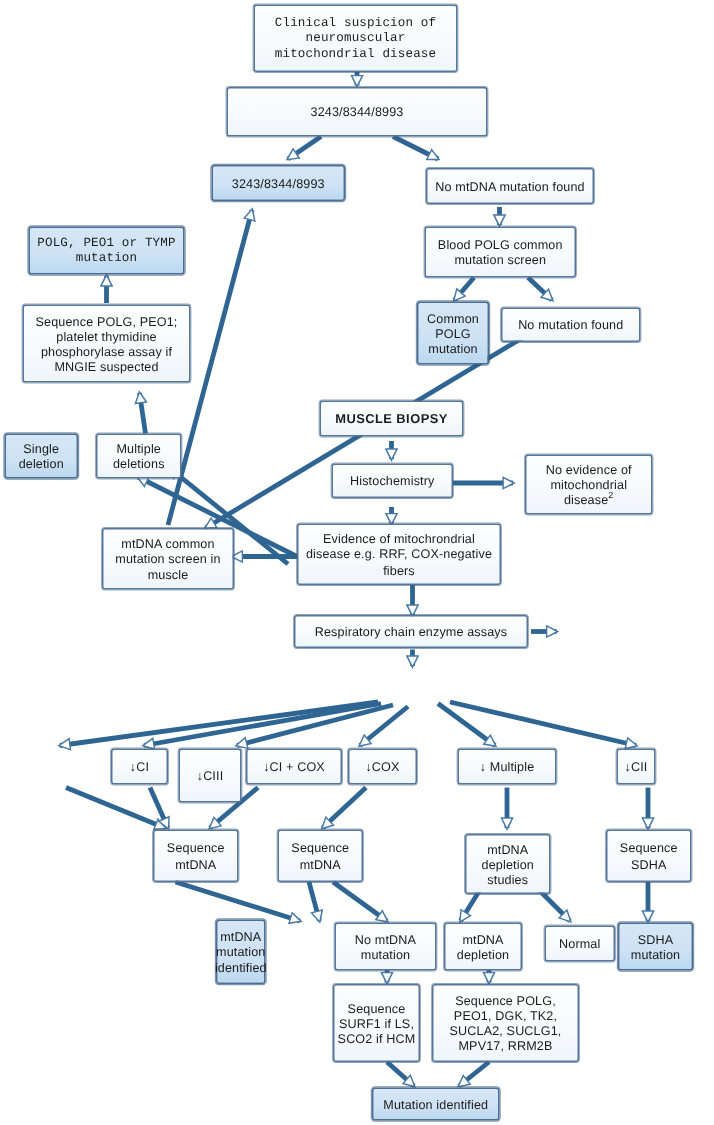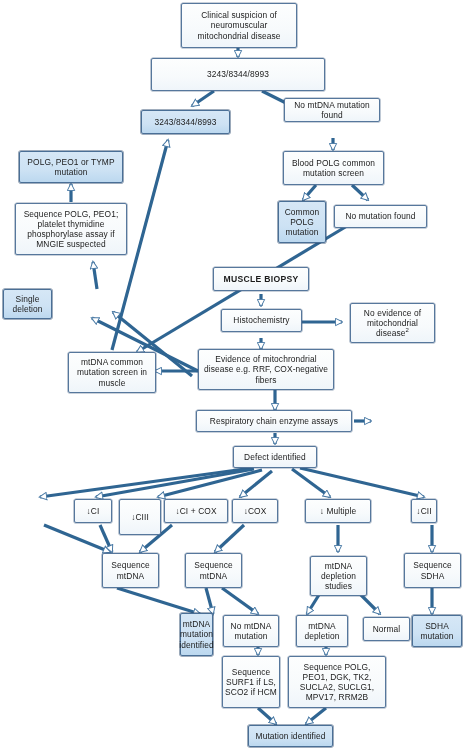--- a/index.html
+++ b/index.html
@@ -122,37 +122,37 @@
       <path d="M258,642 L258,655"></path>
 
       <path d="M326,642 L326,655"></path>
 
       <path d="M258,708 L276,724"></path>
 
       <path d="M326,708 L306,724"></path>
     </g>
   </svg>
 
-  <div class="node plain" style="left:181px;top:3px;width:116px;height:45px;">
+  <div class="node plain" style="left:169px;top:3px;width:136px;height:45px;font-family:Liberation Mono, monospace;">
     <span>Clinical suspicion of neuromuscular mitochondrial disease</span>
   </div>
 
   <div class="node plain" style="left:151px;top:58px;width:174px;height:33px;flex-direction:column;">
     <span>3243/8344/8993</span>
   </div>
 
   <div class="node hl" style="left:141px;top:110px;width:89px;height:24px;">
     <span>3243/8344/8993</span>
   </div>
 
-  <div class="node plain" style="left:284px;top:98px;width:96px;height:24px;">
+  <div class="node plain" style="left:284px;top:112px;width:112px;height:24px;">
     <span>No mtDNA mutation found</span>
   </div>
 
-  <div class="node hl" style="left:19px;top:151px;width:104px;height:32px;">
+  <div class="node hl" style="left:19px;top:151px;width:104px;height:32px;font-family:Liberation Mono, monospace;">
     <span>POLG, PEO1 or TYMP mutation</span>
   </div>
 
   <div class="node plain" style="left:15px;top:203px;width:112px;height:52px;">
     <span>Sequence POLG, PEO1; platelet thymidine phosphorylase assay if MNGIE suspected</span>
   </div>
 
   <div class="node hl" style="left:278px;top:201px;width:48px;height:42px;">
     <span>Common POLG mutation</span>
   </div>
@@ -162,20 +162,23 @@
   </div>
 
   <div class="node plain" style="left:334px;top:205px;width:93px;height:23px;">
     <span>No mutation found</span>
   </div>
 
   <div class="node hl" style="left:3px;top:289px;width:49px;height:30px;">
     <span>Single deletion</span>
   </div>
 
+  <div class="node plain" style="left:64px;top:289px;width:57px;height:30px;">
+    <span>Multiple deletions</span>
+  </div>
 
   <div class="node plain" style="left:68px;top:352px;width:88px;height:41px;">
     <span>mtDNA common mutation screen in muscle</span>
   </div>
 
   <div class="node plain caps" style="left:213px;top:267px;width:96px;height:24px;">
     <span>MUSCLE BIOPSY</span>
   </div>
 
   <div class="node plain" style="left:221px;top:309px;width:81px;height:23px;">
@@ -188,23 +191,20 @@
 
   <div class="node plain" style="left:198px;top:349px;width:136px;height:41px;">
     <span>Evidence of mitochrondrial disease e.g. RRF, COX-negative fibers</span>
   </div>
 
   <div class="node plain" style="left:196px;top:410px;width:156px;height:22px;">
     <span>Respiratory chain enzyme assays</span>
   </div>
 
 
-  <div class="node plain" style="left:233px;top:446px;width:84px;height:22px;">
-    <span>Defect identified</span>
-  </div>
 
   <div class="node plain" style="left:74px;top:499px;width:38px;height:24px;">
     <span>↓CI</span>
   </div>
   <div class="node plain" style="left:119px;top:499px;width:42px;height:36px;">
     <span>↓CIII</span>
   </div>
   <div class="node plain" style="left:164px;top:499px;width:64px;height:24px;">
     <span>↓CI + COX</span>
   </div>
@@ -224,24 +224,24 @@
   <div class="node plain" style="left:185px;top:553px;width:57px;height:35px;">
     <span>Sequence mtDNA</span>
   </div>
   <div class="node plain" style="left:310px;top:556px;width:57px;height:40px;">
     <span>mtDNA depletion studies</span>
   </div>
   <div class="node plain" style="left:404px;top:553px;width:57px;height:35px;">
     <span>Sequence SDHA</span>
   </div>
 
-  <div class="node hl" style="left:144px;top:613px;width:33px;height:43px;margin-left:36px;">
+  <div class="node hl" style="left:144px;top:613px;width:33px;height:43px;">
     <span>mtDNA mutation identified</span>
   </div>
-  <div class="node plain" style="left:223px;top:615px;width:56px;height:32px;">
+  <div class="node plain" style="left:223px;top:615px;width:68px;height:32px;">
     <span>No mtDNA mutation</span>
   </div>
   <div class="node plain" style="left:296px;top:615px;width:52px;height:32px;">
     <span>mtDNA depletion</span>
   </div>
   <div class="node plain" style="left:363px;top:617px;width:47px;height:24px;">
     <span>Normal</span>
   </div>
   <div class="node hl" style="left:412px;top:615px;width:50px;height:32px;">
     <span>SDHA mutation</span>

